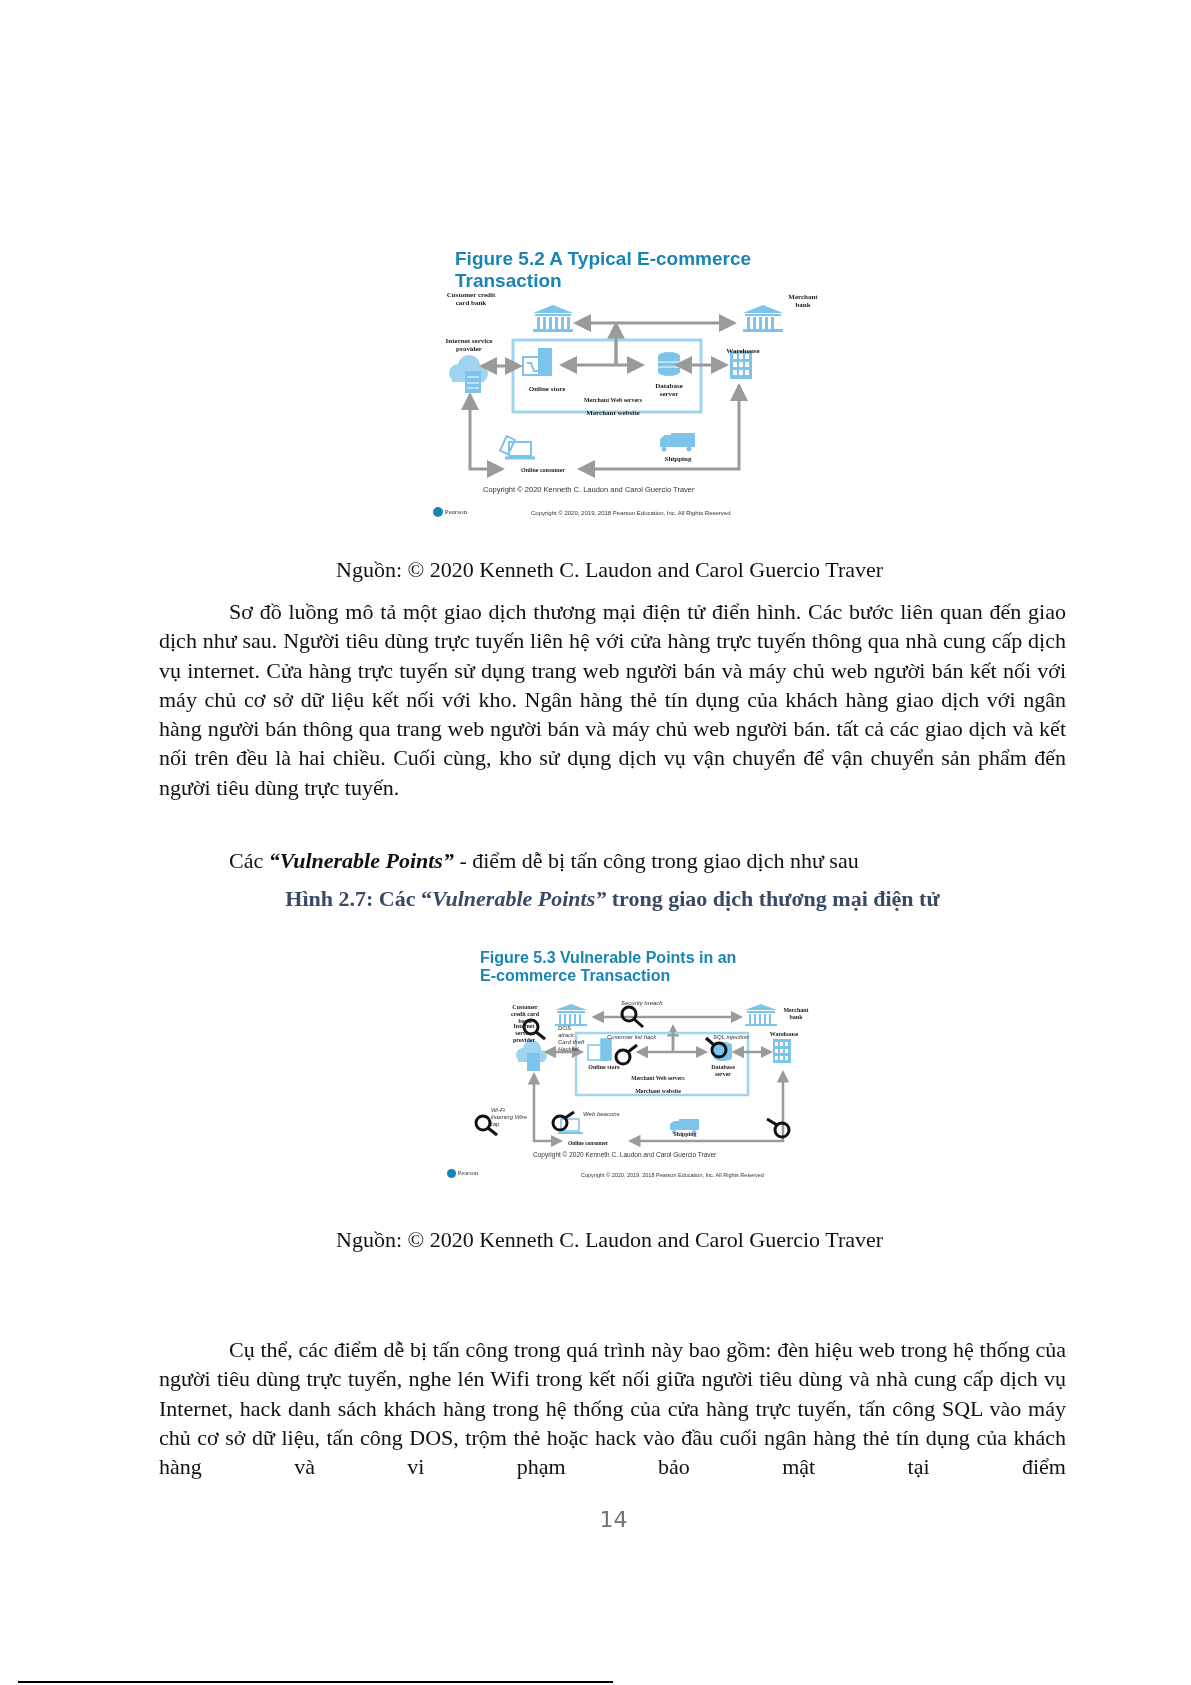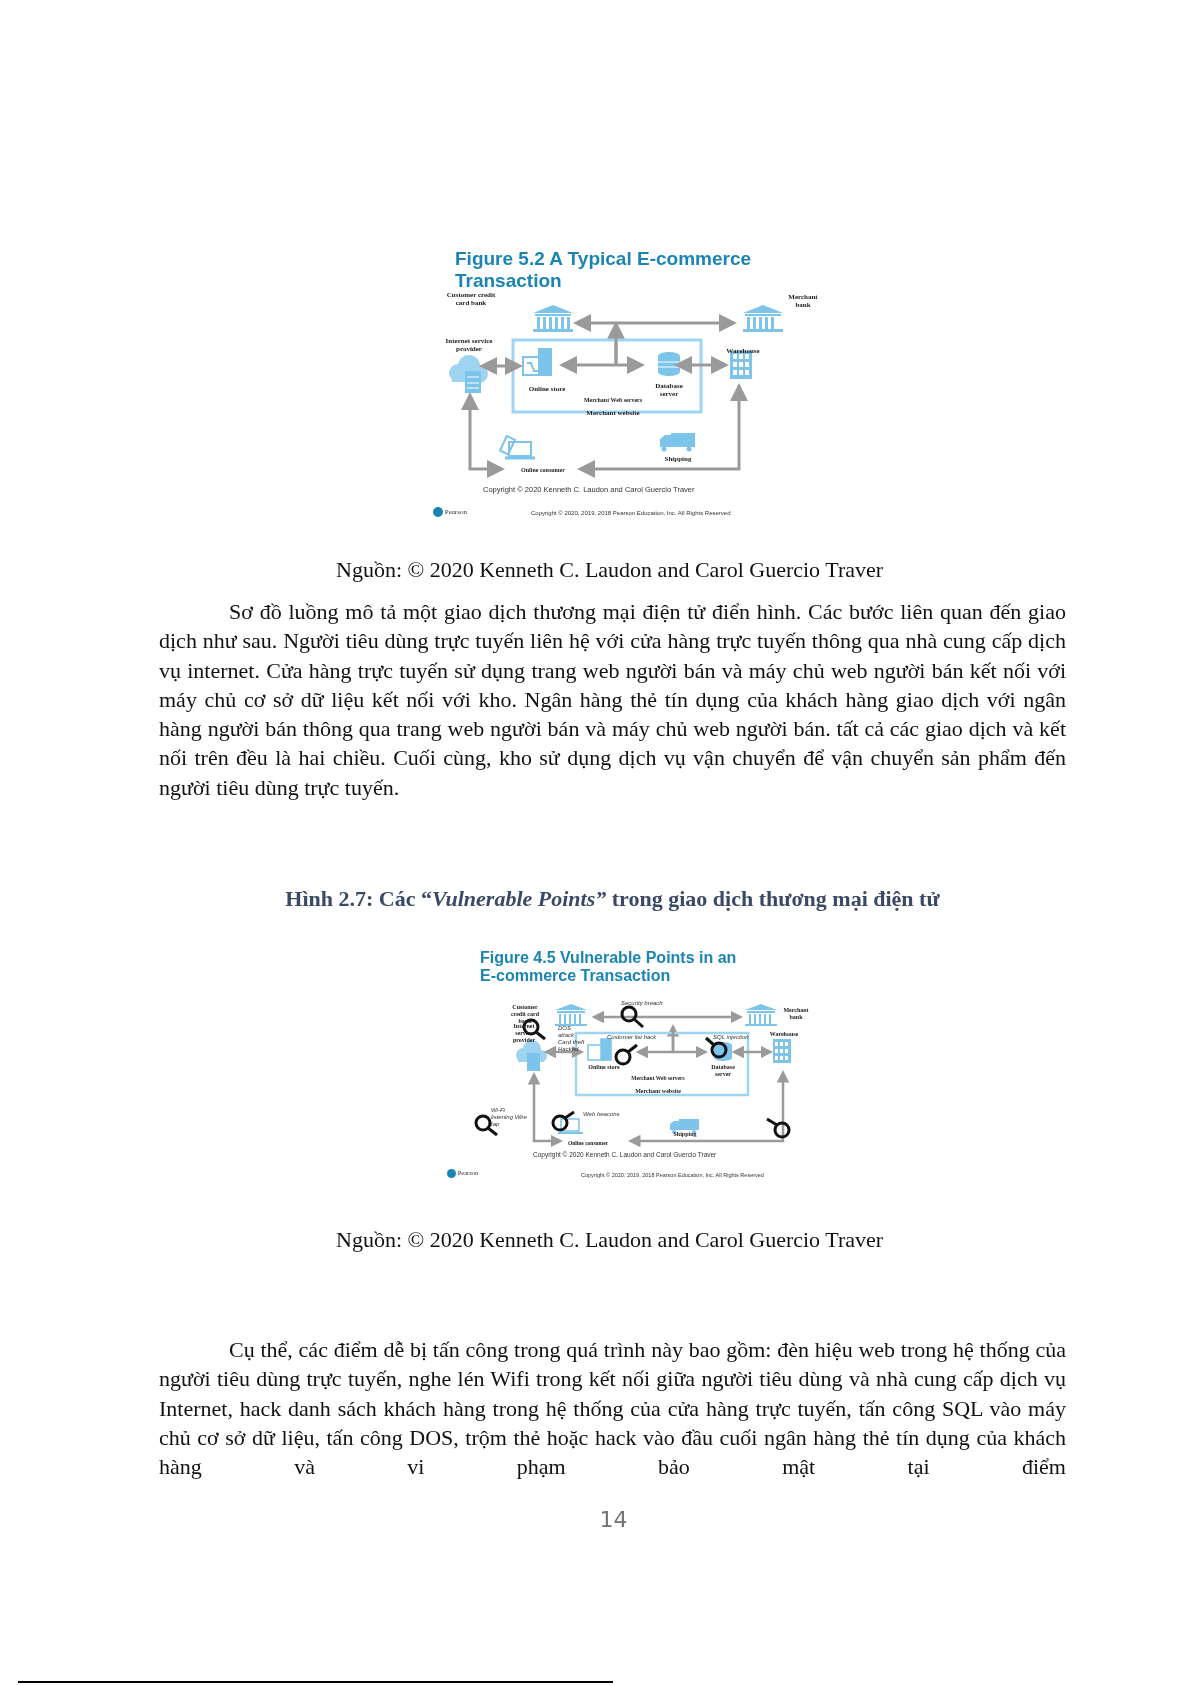--- a/index.html
+++ b/index.html
@@ -154,28 +154,31 @@
     </div>
     <div class="copy" style="left:88px; top:265px; font-size:6px;">Copyright © 2020, 2019, 2018 Pearson Education, Inc. All Rights Reserved</div>
   </div>
 
   <div class="source" style="left:318px; top:557px;">Nguồn: © 2020 Kenneth C. Laudon and Carol Guercio Traver</div>
 
   <div class="para" style="top:597px;font-family:Liberation Serif, serif;">
     <span class="indent"></span><span>Sơ đồ luồng mô tả một giao dịch thương mại điện tử điển hình. Các bước liên quan đến giao dịch như sau. Người tiêu dùng trực tuyến liên hệ với cửa hàng trực tuyến thông qua nhà cung cấp dịch vụ internet. Cửa hàng trực tuyến sử dụng trang web người bán và máy chủ web người bán kết nối với máy chủ cơ sở dữ liệu kết nối với kho. Ngân hàng thẻ tín dụng của khách hàng giao dịch với ngân hàng người bán thông qua trang web người bán và máy chủ web người bán. tất cả các giao dịch và kết nối trên đều là hai chiều. Cuối cùng, kho sử dụng dịch vụ vận chuyển để vận chuyển sản phẩm đến người tiêu dùng trực tuyến.</span>
   </div>
 
+  <div class="para" style="top:846px;">
+    <span class="indent"></span><span>Các </span><b><i>“Vulnerable Points”</i></b><span> - điểm dễ bị tấn công trong giao dịch như sau</span>
+  </div>
 
   <div class="caption" style="top:886px;">
     <span>Hình 2.7: Các “</span><i>Vulnerable Points”</i><span> trong giao dịch thương mại điện tử</span>
   </div>
 
   <div class="figure" style="left:455px; top:947px; width:380px; height:270px;">
     <div class="fig-title" style="left:7px; top:2px; font-size:16px;">
-      <div>Figure 4.5 Vulnerable Points in an</div>
+      <div>Figure 5.3 Vulnerable Points in an</div>
       <div>E-commerce Transaction</div>
     </div>
 
     <svg class="diagram" width="380" height="270">
       <defs>
         <marker id="ah2" markerWidth="5" markerHeight="5" refX="3" refY="2.5" orient="auto">
             <path d="M0,0 L5,2.5 L0,5 z" fill="#9a9a9a"></path>
           </marker>
         <marker id="ah2s" markerWidth="5" markerHeight="5" refX="2" refY="2.5" orient="auto-start-reverse">
             <path d="M0,0 L5,2.5 L0,5 z" fill="#9a9a9a"></path>

